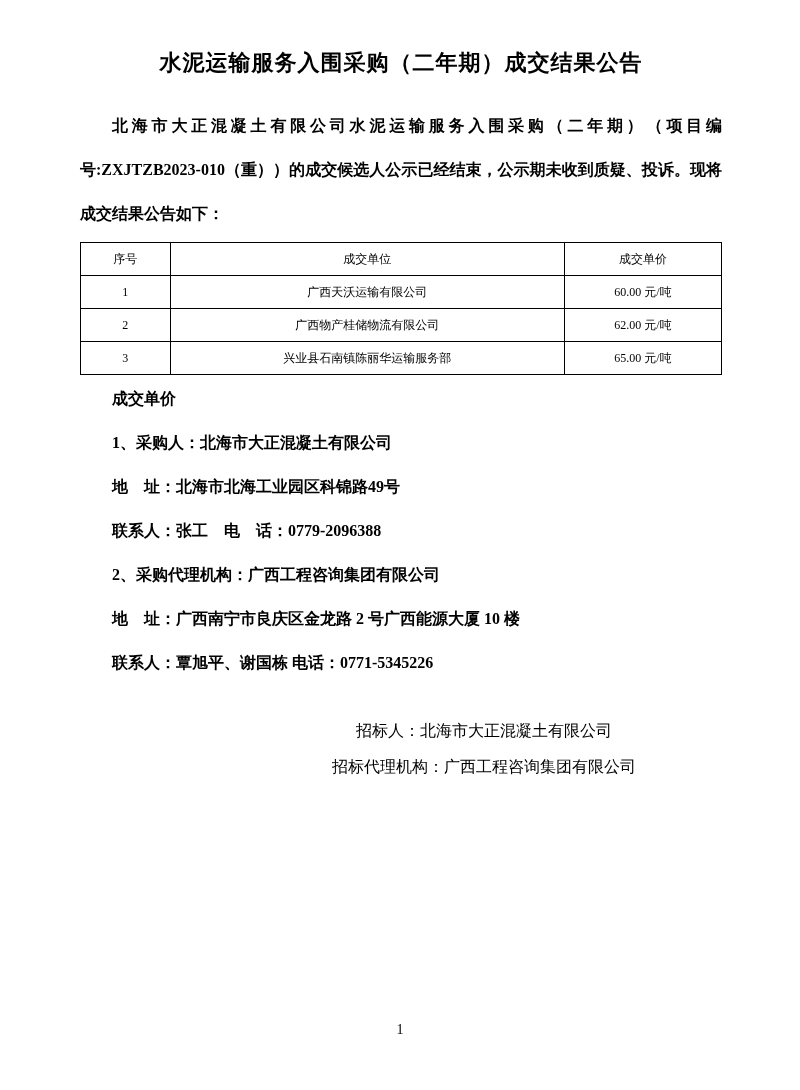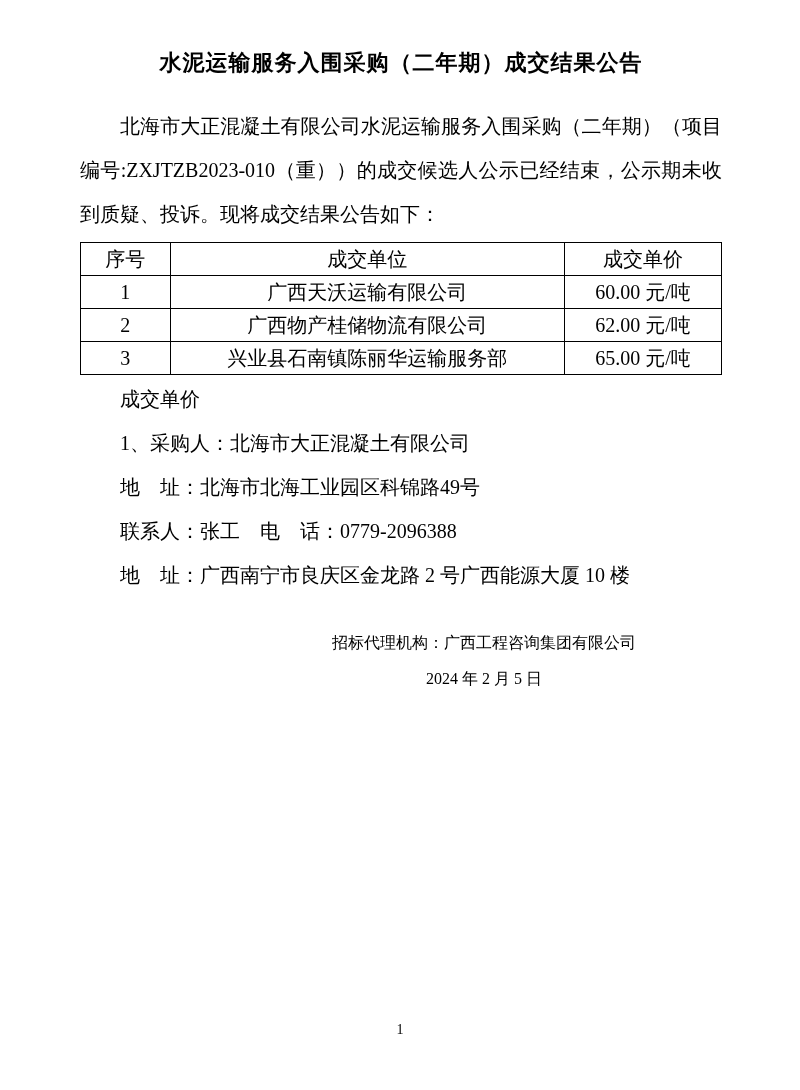--- a/index.html
+++ b/index.html
@@ -20,42 +20,43 @@
     padding: 36px 78px 0 80px;
   }
   .doc-title {
     font-size: 22px;
     font-weight: bold;
     text-align: center;
     margin: 12px 0 26px 0;
     letter-spacing: 1px;
   }
   .body-line {
-    font-size: 20px;
+    font-size: 16px;
     line-height: 44px;
     margin: 0;
     text-align: justify;
+    font-weight: bold;
   }
   .indent {
     text-indent: 2em;
   }
   table.results {
     width: 100%;
     border-collapse: collapse;
     margin-top: 6px;
     margin-bottom: 2px;
     table-layout: fixed;
   }
   table.results th,
   table.results td {
     border: 1px solid #000000;
     height: 33px;
     text-align: center;
     vertical-align: middle;
-    font-size: 20px;
+    font-size: 12px;
     font-weight: normal;
     padding: 0 4px;
   }
   .col-no    { width: 14%; }
   .col-unit  { width: 61.5%; }
   .col-price { width: 24.5%; }
   .sig-block {
     margin-top: 28px;
     margin-left: 204px;
     width: 400px;
@@ -117,22 +118,24 @@
     </tbody>
   </table>
 
   <p class="body-line indent">成交单价</p>
 
 
   <p class="body-line indent">1、采购人：北海市大正混凝土有限公司</p>
   <p class="body-line indent">地　址：北海市北海工业园区科锦路49号</p>
   <p class="body-line indent">联系人：张工　电　话：0779-2096388</p>
 
+  <p class="body-line indent">2、采购代理机构：广西工程咨询集团有限公司</p>
   <p class="body-line indent">地　址：广西南宁市良庆区金龙路 2 号广西能源大厦 10 楼</p>
+  <p class="body-line indent">联系人：覃旭平、谢国栋 电话：0771-5345226</p>
 
   <div class="sig-block">
+    <p class="sig-line">招标人：北海市大正混凝土有限公司</p>
     <p class="sig-line">招标代理机构：广西工程咨询集团有限公司</p>
-    <p class="sig-line">2024 年 2 月 5 日</p>
   </div>
 
 </div>
 
 <div class="page-footer">1</div>
 
 </body></html>

